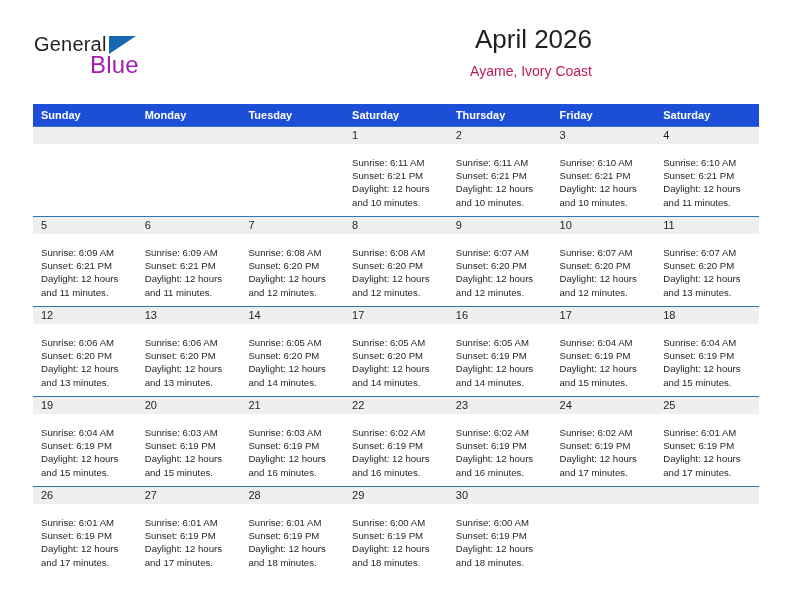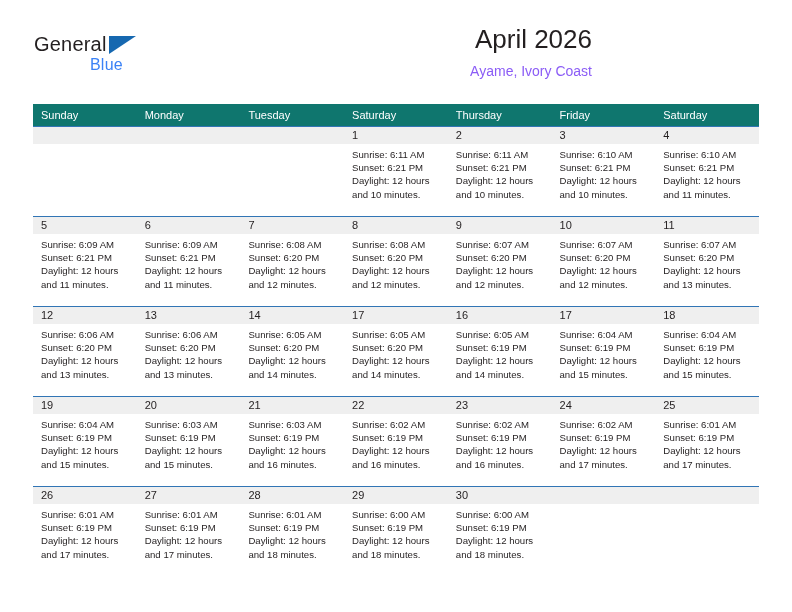--- a/index.html
+++ b/index.html
@@ -44,23 +44,23 @@
     font-size: 20px;
     letter-spacing: 0.2px;
     color: #231f20;
     line-height: 22px;
     white-space: nowrap;
   }
   .logo-blue {
     position: absolute;
     left: 56px;
     top: 21px;
-    font-size: 16px;
+    font-size: 24px;
     letter-spacing: 0.2px;
-    color: #3b82f6;
+    color: #a21caf;
     line-height: 22px;
     white-space: nowrap;
   }
   .logo-flag {
     position: absolute;
     left: 75px;
     top: 3px;
     width: 0;
     height: 0;
     border-left: 27px solid #1668b0;
@@ -76,44 +76,44 @@
   .cal-title {
     font-size: 26px;
     font-weight: normal;
     color: #231f20;
     line-height: 30px;
     white-space: nowrap;
   }
   .cal-subtitle {
     margin-top: 9px;
     font-size: 14px;
-    color: #8b5cf6;
+    color: #be185d;
     line-height: 16px;
     white-space: nowrap;
   }
 
   
   .calendar {
     position: absolute;
     left: 33px;
     top: 104px;
     width: 726px;
   }
   table.cal {
     border-collapse: collapse;
     table-layout: fixed;
     width: 726px;
   }
   table.cal col { width: 103.71px; }
 
   thead th {
-    background: #0f766e;
+    background: #1d4ed8;
     color: #ffffff;
     font-size: 11px;
-    font-weight: normal;
+    font-weight: bold;
     text-align: left;
     padding: 5px 0 5px 8px;
     height: 12px;
     line-height: 12px;
     border: none;
   }
 
   tbody td {
     vertical-align: top;
     padding: 0;
@@ -127,21 +127,21 @@
   }
   .daynum-band {
     background: #efefef;
     height: 17px;
     line-height: 17px;
     padding-left: 8px;
     font-size: 11px;
     color: #231f20;
   }
   .cell-body {
-    padding: 4px 6px 0 8px;
+    padding: 12px 6px 0 8px;
     font-size: 9.6px;
     line-height: 13.2px;
     color: #231f20;
   }
   .cell-body div {
     white-space: nowrap;
   }
 </style>
 </head>
 <body>

